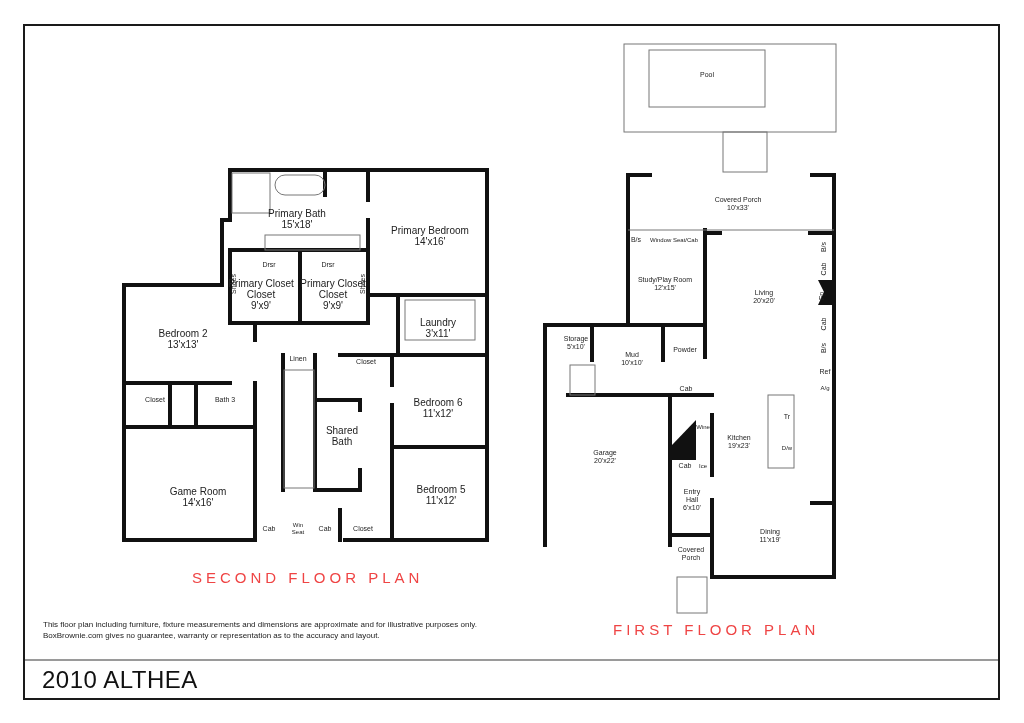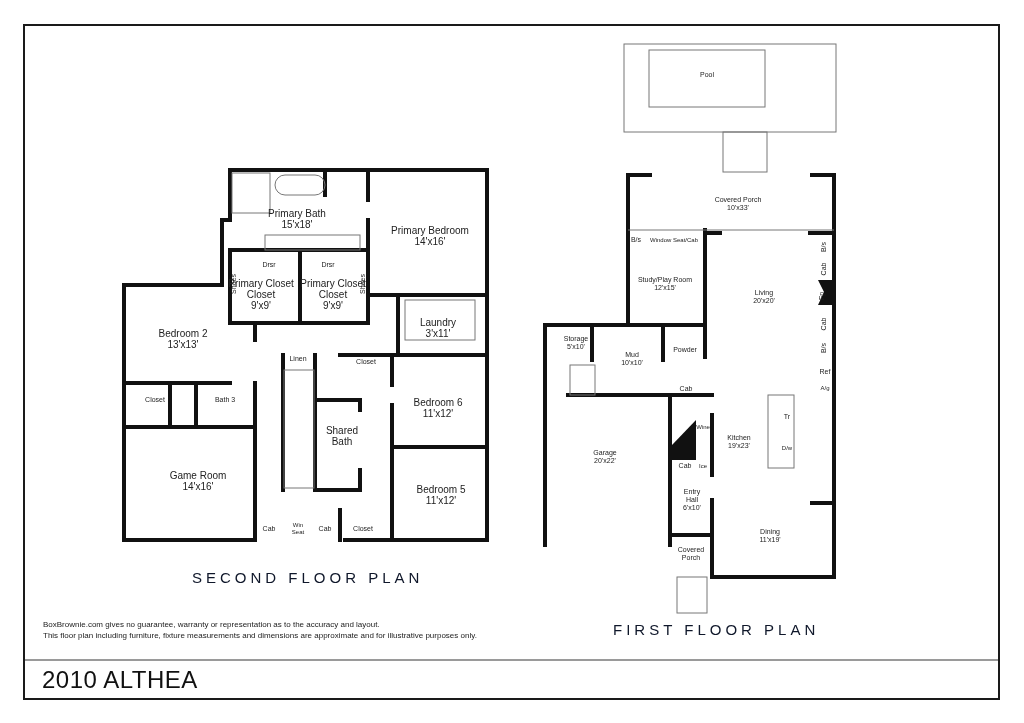--- a/index.html
+++ b/index.html
@@ -4,21 +4,21 @@
 <style>
   html, body { margin: 0; padding: 0; background: #ffffff; }
   body { width: 1024px; height: 723px; position: relative; overflow: hidden; font-family: "Liberation Sans", sans-serif; color: #222; }
   .frame { position: absolute; left: 23px; top: 24px; width: 973px; height: 672px; border: 2px solid #1a1a1a; box-sizing: content-box; }
   .sep { position: absolute; left: 25px; top: 659px; width: 973px; height: 2px; background: #9a9a9a; }
   .plan-svg { position: absolute; left: 0; top: 0; }
   .lbl { position: absolute; text-align: center; font-size: 10px; line-height: 11px; color: #222; white-space: nowrap; transform: translateX(-50%); }
   .lbl.small { font-size: 7px; line-height: 8px; }
   .lbl.tiny { font-size: 6px; line-height: 7px; }
   .lbl.vert { transform: translateX(-50%) rotate(-90deg); }
-  .plan-title { position: absolute; font-size: 15px; letter-spacing: 4px; color: #0f172a; }
+  .plan-title { position: absolute; font-size: 15px; letter-spacing: 4px; color: #ef4444; }
   .disclaimer { position: absolute; left: 43px; top: 620px; font-size: 8px; line-height: 10.5px; color: #222; }
   .disclaimer div { white-space: nowrap; }
   .address { position: absolute; left: 42px; top: 666px; font-size: 24px; color: #111; letter-spacing: 0.5px; }
 </style>
 </head>
 <body>
 
 <div class="frame"></div>
 
 <svg class="plan-svg" width="1024" height="723" viewBox="0 0 1024 723">
@@ -136,21 +136,21 @@
     <div>Bath</div>
   </div>
 <div class="lbl" style="left:438px;top:397px">
     <div>Bedroom 6</div>
     <div>11'x12'</div>
   </div>
 <div class="lbl" style="left:441px;top:484px">
     <div>Bedroom 5</div>
     <div>11'x12'</div>
   </div>
-<div class="lbl" style="left:198px;top:470px">
+<div class="lbl" style="left:198px;top:486px">
     <div>Game Room</div>
     <div>14'x16'</div>
   </div>
 <div class="lbl small" style="left:269px;top:525px">Cab</div>
 <div class="lbl tiny" style="left:298px;top:522px">
     <div>Win</div>
     <div>Seat</div>
   </div>
 <div class="lbl small" style="left:325px;top:525px">Cab</div>
 <div class="lbl small" style="left:363px;top:525px">Closet</div>
@@ -212,18 +212,18 @@
     <div>11'x19'</div>
   </div>
 <div class="lbl small" style="left:691px;top:546px">
     <div>Covered</div>
     <div>Porch</div>
   </div>
 
 <div class="plan-title" style="left:613px;top:621px">FIRST FLOOR PLAN</div>
 
 <div class="disclaimer">
+  <div>This floor plan including furniture, fixture measurements and dimensions are approximate and for illustrative purposes only.</div>
   <div>BoxBrownie.com gives no guarantee, warranty or representation as to the accuracy and layout.</div>
-  <div>This floor plan including furniture, fixture measurements and dimensions are approximate and for illustrative purposes only.</div>
 </div>
 
 <div class="sep"></div>
 <div class="address">2010 ALTHEA</div>
 
 </body></html>

